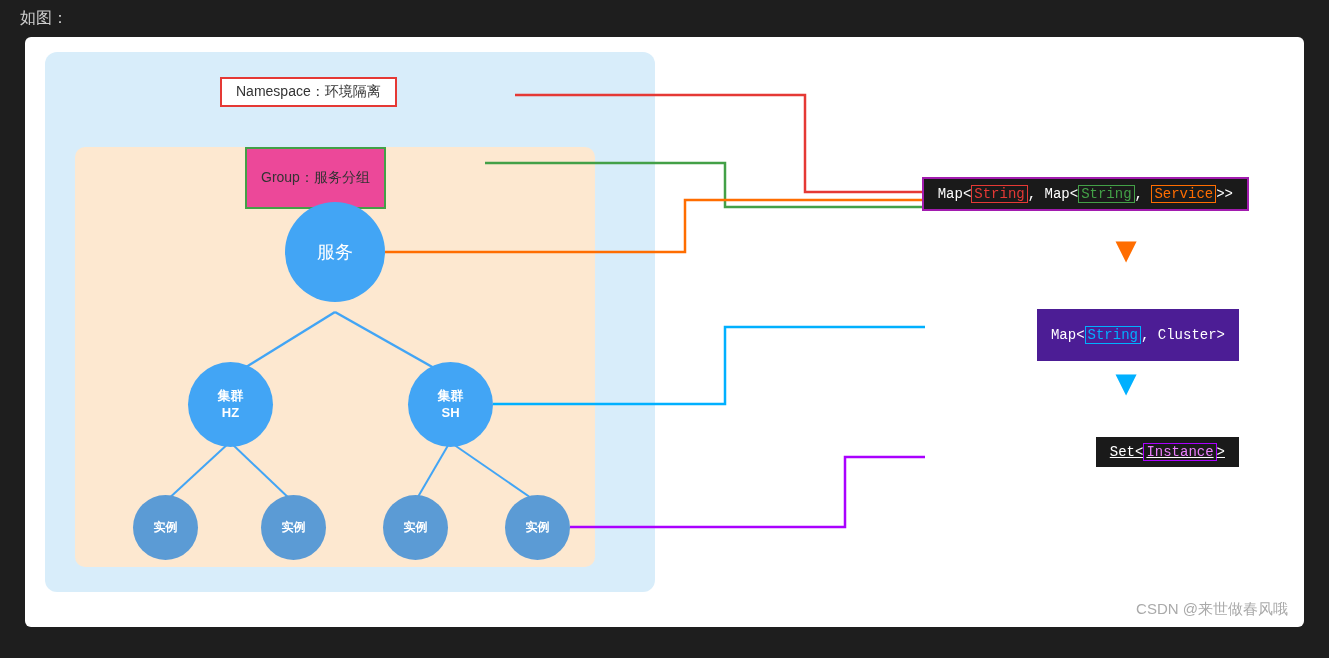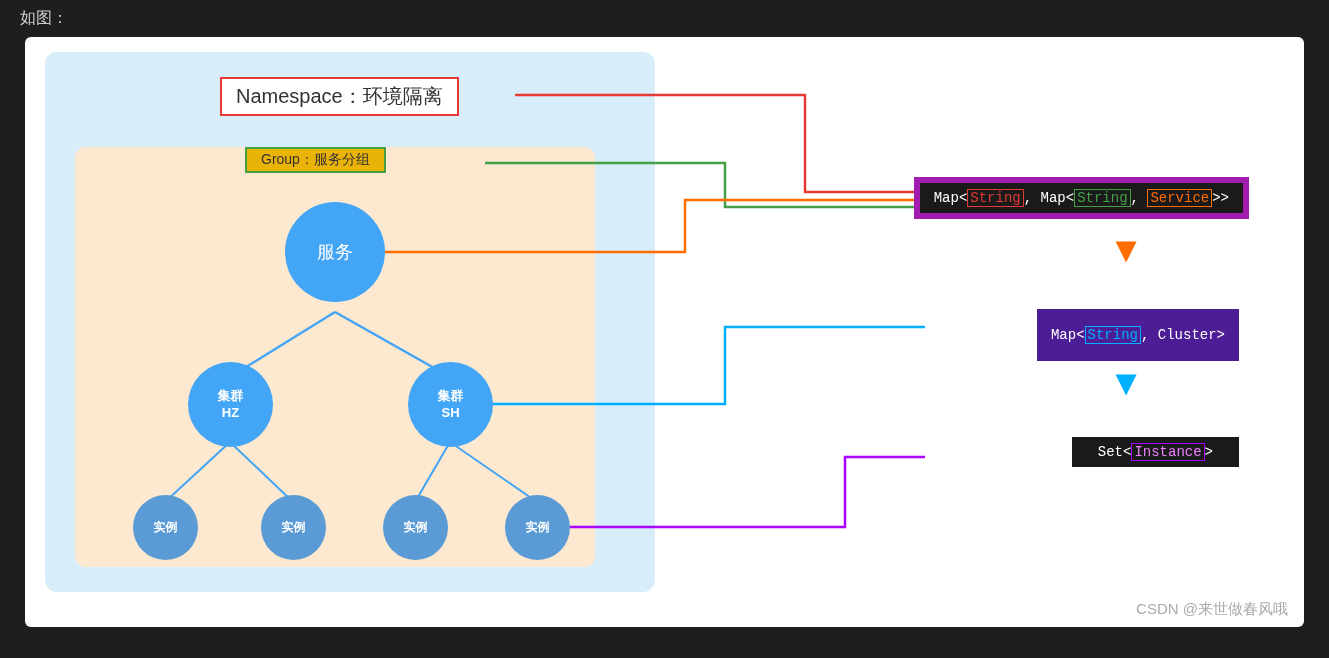--- a/index.html
+++ b/index.html
@@ -37,25 +37,25 @@
 <div style="background:#1e1e1e; padding:8px 20px;">
   <span style="color:#ccc; font-size:16px;">如图：</span>
 </div>
 
 <div style="background:#fff; margin:0 25px; border-radius:6px; position:relative; height:590px; overflow:hidden;">
 
   <div style="position:absolute; left:20px; top:15px; width:610px; height:540px; background:#b8dff5; border-radius:12px; opacity:0.55;"></div>
 
   <div style="position:absolute; left:50px; top:110px; width:520px; height:420px; background:#fde8d0; border-radius:10px;"></div>
 
-  <div style="position:absolute; left:195px; top:40px; border:2.5px solid #e53935; background:#fff; padding:4px 14px; font-size:20px; color:#333; z-index:10; white-space:nowrap;">
+  <div style="position:absolute; left:195px; top:40px; border:2.5px solid #e53935; background:#fff; padding:4px 14px; font-size:14px; color:#333; z-index:10; white-space:nowrap;">
     <span>Namespace：环境隔离</span>
   </div>
 
-  <div style="position:absolute; left:220px; top:110px; border:2.5px solid #43a047; background:#eab308; padding:2px 14px; font-size:14px; color:#333; z-index:10; white-space:nowrap;">
+  <div style="position:absolute; left:220px; top:110px; border:2.5px solid #43a047; background:#ec4899; padding:20px 14px; font-size:14px; color:#333; z-index:10; white-space:nowrap;">
     <span>Group：服务分组</span>
   </div>
 
   <svg style="position:absolute; left:0; top:0; width:660px; height:570px; z-index:6; pointer-events:none;">
 
     <line x1="310" y1="275" x2="205" y2="340" stroke="#42a5f5" stroke-width="2.5"></line>
 
     <line x1="310" y1="275" x2="425" y2="340" stroke="#42a5f5" stroke-width="2.5"></line>
 
     <line x1="205" y1="405" x2="140" y2="465" stroke="#42a5f5" stroke-width="2"></line>
@@ -98,41 +98,41 @@
 
     <polyline points="460,126 700,126 700,170 900,170" fill="none" stroke="#43a047" stroke-width="2.5"></polyline>
 
     <polyline points="360,215 660,215 660,163 900,163" fill="none" stroke="#ff6d00" stroke-width="2.5"></polyline>
 
     <polyline points="468,367 700,367 700,290 900,290" fill="none" stroke="#00b0ff" stroke-width="2.5"></polyline>
 
     <polyline points="545,490 820,490 820,420 900,420" fill="none" stroke="#aa00ff" stroke-width="2.5"></polyline>
   </svg>
 
-  <div style="position:absolute; right:55px; top:140px; background:#1a1a1a; color:#fff; font-family:'Courier New',monospace; font-size:14px; padding:7px 14px; z-index:20; border:6px solid #a21caf; white-space:nowrap;">
+  <div style="position:absolute; right:55px; top:140px; background:#1a1a1a; color:#fff; font-family:'Courier New',monospace; font-size:14px; padding:7px 14px; z-index:20; border:2px solid #a21caf; white-space:nowrap;">
     <span>
       Map&lt;<span style="color:#e53935; border:1.5px solid #e53935; padding:0 2px;">String</span>, Map&lt;<span style="color:#43a047; border:1.5px solid #43a047; padding:0 2px;">String</span>, <span style="color:#ff6d00; border:1.5px solid #ff6d00; padding:0 2px;">Service</span>&gt;&gt;
     </span>
   </div>
 
   <div style="position:absolute; right:160px; top:195px; z-index:20; font-size:36px; color:#ff6d00; line-height:1;">
     <span>▼</span>
   </div>
 
   <div style="position:absolute; right:65px; top:272px; background:#4c1d95; color:#fff; font-family:'Courier New',monospace; font-size:14px; padding:18px 14px; z-index:20; white-space:nowrap;">
     <span>
       Map&lt;<span style="color:#00b0ff; border:1.5px solid #00b0ff; padding:0 2px;">String</span>, Cluster&gt;
     </span>
   </div>
 
   <div style="position:absolute; right:160px; top:328px; z-index:20; font-size:36px; color:#00b0ff; line-height:1;">
     <span>▼</span>
   </div>
 
-  <div style="position:absolute; right:65px; top:400px; background:#1a1a1a; color:#fff; font-family:'Courier New',monospace; font-size:14px; padding:7px 26px; z-index:20; white-space:nowrap;">
+  <div style="position:absolute; right:65px; top:400px; background:#1a1a1a; color:#fff; font-family:'Courier New',monospace; font-size:14px; padding:7px 14px; z-index:20; white-space:nowrap;text-decoration:underline;">
     <span>
       Set&lt;<span style="color:#ea80fc; border:1.5px solid #aa00ff; padding:0 2px;">Instance</span>&gt;
     </span>
   </div>
 
   <div style="position:absolute; bottom:8px; right:16px; font-size:15px; color:#aaa;">
     <span>CSDN @来世做春风哦</span>
   </div>
 
 </div>

